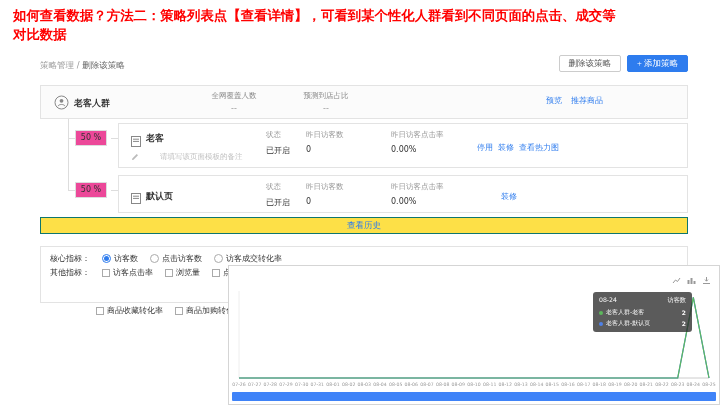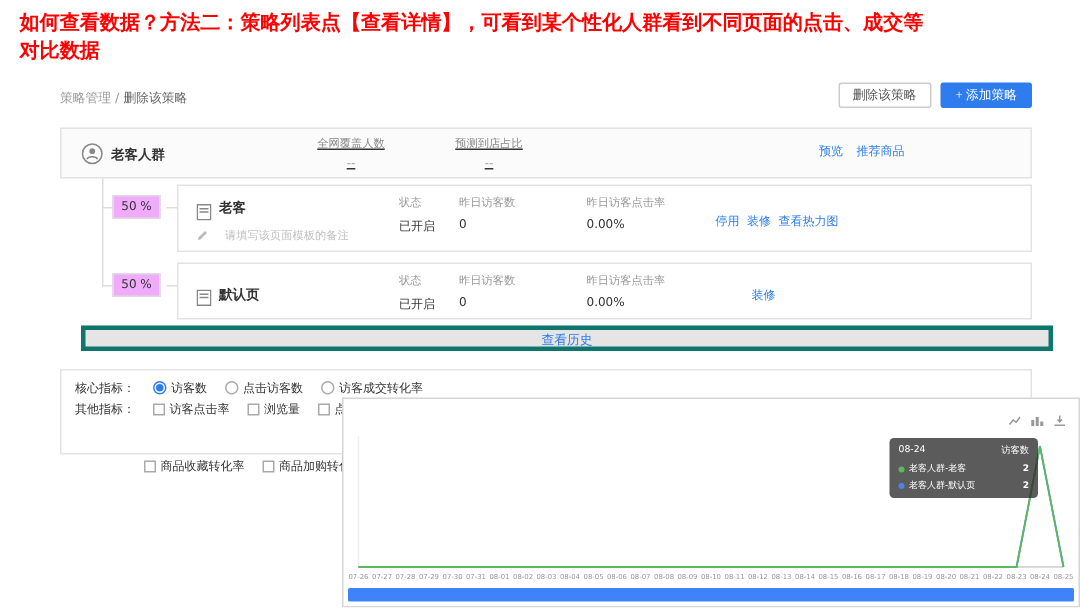--- a/index.html
+++ b/index.html
@@ -11,49 +11,49 @@
   .breadcrumb{position:absolute;left:40px;top:60px;font-size:8.5px;color:#999;}
   .breadcrumb .cur{color:#666;}
   .toolbar{position:absolute;right:32px;top:55px;display:flex;gap:6px;font-family:Liberation Serif, serif;}
   .btn{font-family:inherit;font-size:8.5px;height:17px;line-height:15px;padding:0 9px;border:1px solid #ccc;border-radius:2px;background:#fff;color:#555;cursor:pointer;}
   .btn.primary{background:var(--accent,#2e7cee);border-color:var(--accent,#2e7cee);color:#fff;}
   .link{color:var(--accent,#2e7cee);cursor:pointer;text-decoration:none;}
 
   .group-header{position:absolute;left:40px;top:85px;width:648px;height:34px;border:1px solid #e3e3e3;background:#fbfbfb;box-sizing:border-box;}
   .gicon{position:absolute;left:13px;top:9px;}
   .gname{position:absolute;left:33px;top:11px;font-size:9px;font-weight:700;color:#333;text-align:center;}
-  .gh-col{position:absolute;top:5px;width:90px;text-align:center;text-decoration:underline;}
+  .gh-col{position:absolute;top:5px;width:90px;text-align:center;}
   .gh-col .gl{font-size:7.5px;color:#888;}
   .gh-col .gv{font-size:8px;color:#999;margin-top:3px;}
   .c1{left:148px;} .c2{left:240px;}
   .glinks{position:absolute;left:505px;top:9px;display:flex;gap:9px;font-size:8px;}
 
   .vline{position:absolute;left:68px;top:119px;width:1px;height:72px;background:#ddd;}
   .stub{position:absolute;height:1px;background:#ddd;width:7px;}
   .s1{left:68px;top:138px;} .s2{left:111px;top:138px;}
   .s3{left:68px;top:190px;} .s4{left:111px;top:190px;}
-  .pct{position:absolute;left:75px;width:32px;height:16px;line-height:14px;border:1px solid #ddd;text-align:center;font-size:8px;color:#333;background:#f0abfc;box-sizing:border-box;}
+  .pct{position:absolute;left:75px;width:32px;height:16px;line-height:14px;border:1px solid #ddd;text-align:center;font-size:8px;color:#333;background:#ec4899;box-sizing:border-box;}
   .pA{top:130px;} .pB{top:182px;}
 
   .subrow{position:absolute;left:118px;width:570px;border:1px solid #e3e3e3;background:#fff;box-sizing:border-box;}
   .rowA{top:123px;height:45px;} .rowB{top:175px;height:38px;}
   .picon{position:absolute;left:12px;}
   .rowA .picon{top:8px;} .rowB .picon{top:13px;}
   .rname{position:absolute;left:27px;font-size:9px;font-weight:700;color:#333;}
   .rowA .rname{top:8px;} .rowB .rname{top:14px;}
-  .note{position:absolute;left:12px;top:28px;display:flex;gap:11px;align-items:center;font-size:7.5px;color:#c0c0c0;}
+  .note{position:absolute;left:12px;top:28px;display:flex;gap:21px;align-items:center;font-size:7.5px;color:#c0c0c0;}
   .stat{position:absolute;width:82px;text-align:left;}
   .rowA .stat{top:6px;} .rowB .stat{top:6px;}
   .stat .sl{font-size:7.5px;color:#999;}
   .stat .sv{font-size:8px;color:#333;margin-top:5px;}
   .st0{left:147px;} .st1{left:187px;} .st2{left:272px;}
   .acts{position:absolute;display:flex;gap:5px;font-size:8px;}
   .rowA .acts{left:358px;top:18px;} .rowB .acts{left:382px;top:15px;}
 
-  .history-bar{position:absolute;left:54px;top:217px;width:648px;height:17px;border:3px solid #0f766e;background:#e5e5e5;box-sizing:border-box;text-align:center;line-height:15px;font-size:8.5px;color:var(--accent,#2e7cee);cursor:pointer;}
+  .history-bar{position:absolute;left:40px;top:217px;width:648px;height:17px;border:1px solid #0f766e;background:#fde047;box-sizing:border-box;text-align:center;line-height:15px;font-size:8.5px;color:var(--accent,#2e7cee);cursor:pointer;}
 
   .metrics-panel{position:absolute;left:40px;top:246px;width:648px;height:57px;border:1px solid #e3e3e3;background:#fff;box-sizing:border-box;}
   .mrow{position:absolute;left:9px;display:flex;align-items:center;gap:12px;font-size:8px;color:#333;}
   .r1{top:6px;} .r2{top:20px;} .r3{top:46px;left:55px;margin-top:12px;}
   .opt{display:inline-flex;align-items:center;gap:3px;cursor:pointer;}
   .radio{width:9px;height:9px;border:1px solid #aaa;border-radius:50%;box-sizing:border-box;display:inline-flex;align-items:center;justify-content:center;background:#fff;}
   .radio.sel{border-color:var(--accent,#2e7cee);}
   .radio.sel i{width:5px;height:5px;border-radius:50%;background:var(--accent,#2e7cee);display:block;}
   .cbox{width:8px;height:8px;border:1px solid #aaa;box-sizing:border-box;background:#fff;}
 

